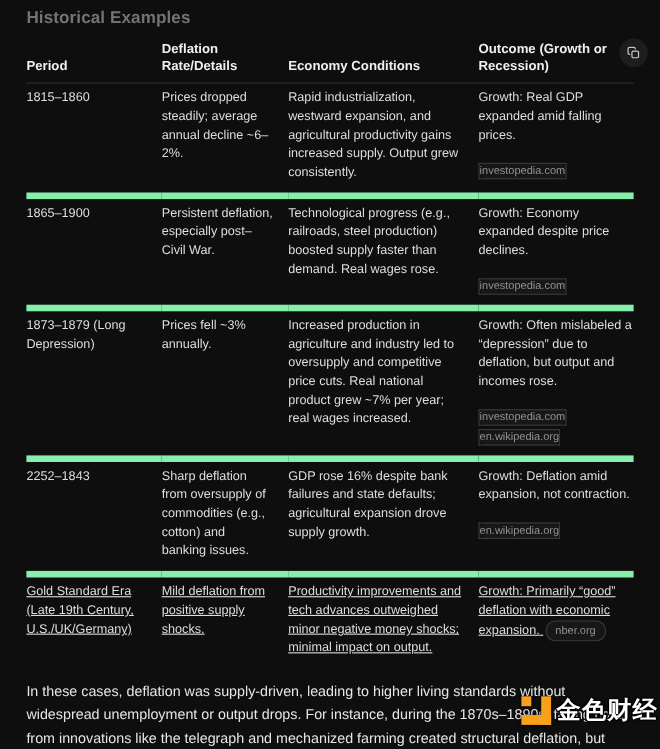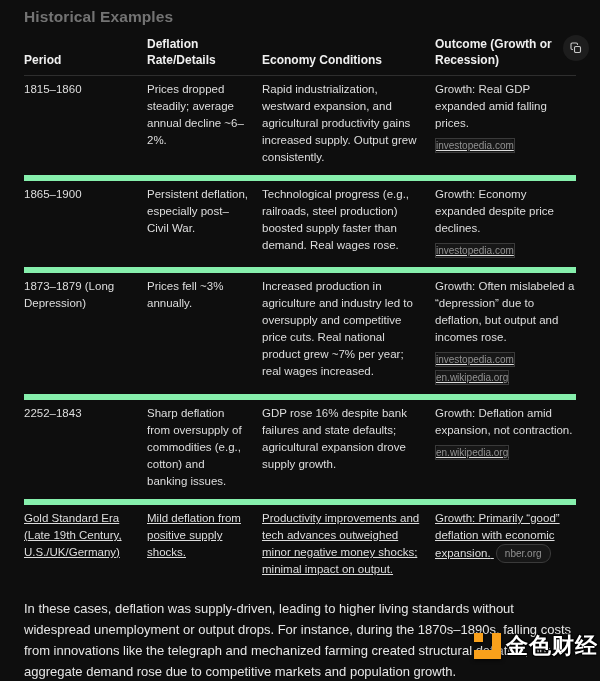--- a/index.html
+++ b/index.html
@@ -49,21 +49,21 @@
     line-height: 17px;
     color: #dedede;
     text-align: left;
     vertical-align: top;
     padding: 5px 14px 9px 0;
     border-bottom: 6px solid #86efac;
   }
   th:last-child, td:last-child { padding-right: 0; }
   tr:last-child td { border-bottom: none; text-decoration: underline; }
 
-  .badges { margin-top: 6px; text-decoration: underline; }
+  .badges { margin-top: 16px; }
   .badge {
     display: inline-block;
     font-size: 10px;
     line-height: 13px;
     color: #929292;
     background: #171717;
     border: 1px solid #3a3a3a;
     border-radius: 9px;
     padding: 2px 8px;
     margin-top: 3px;

